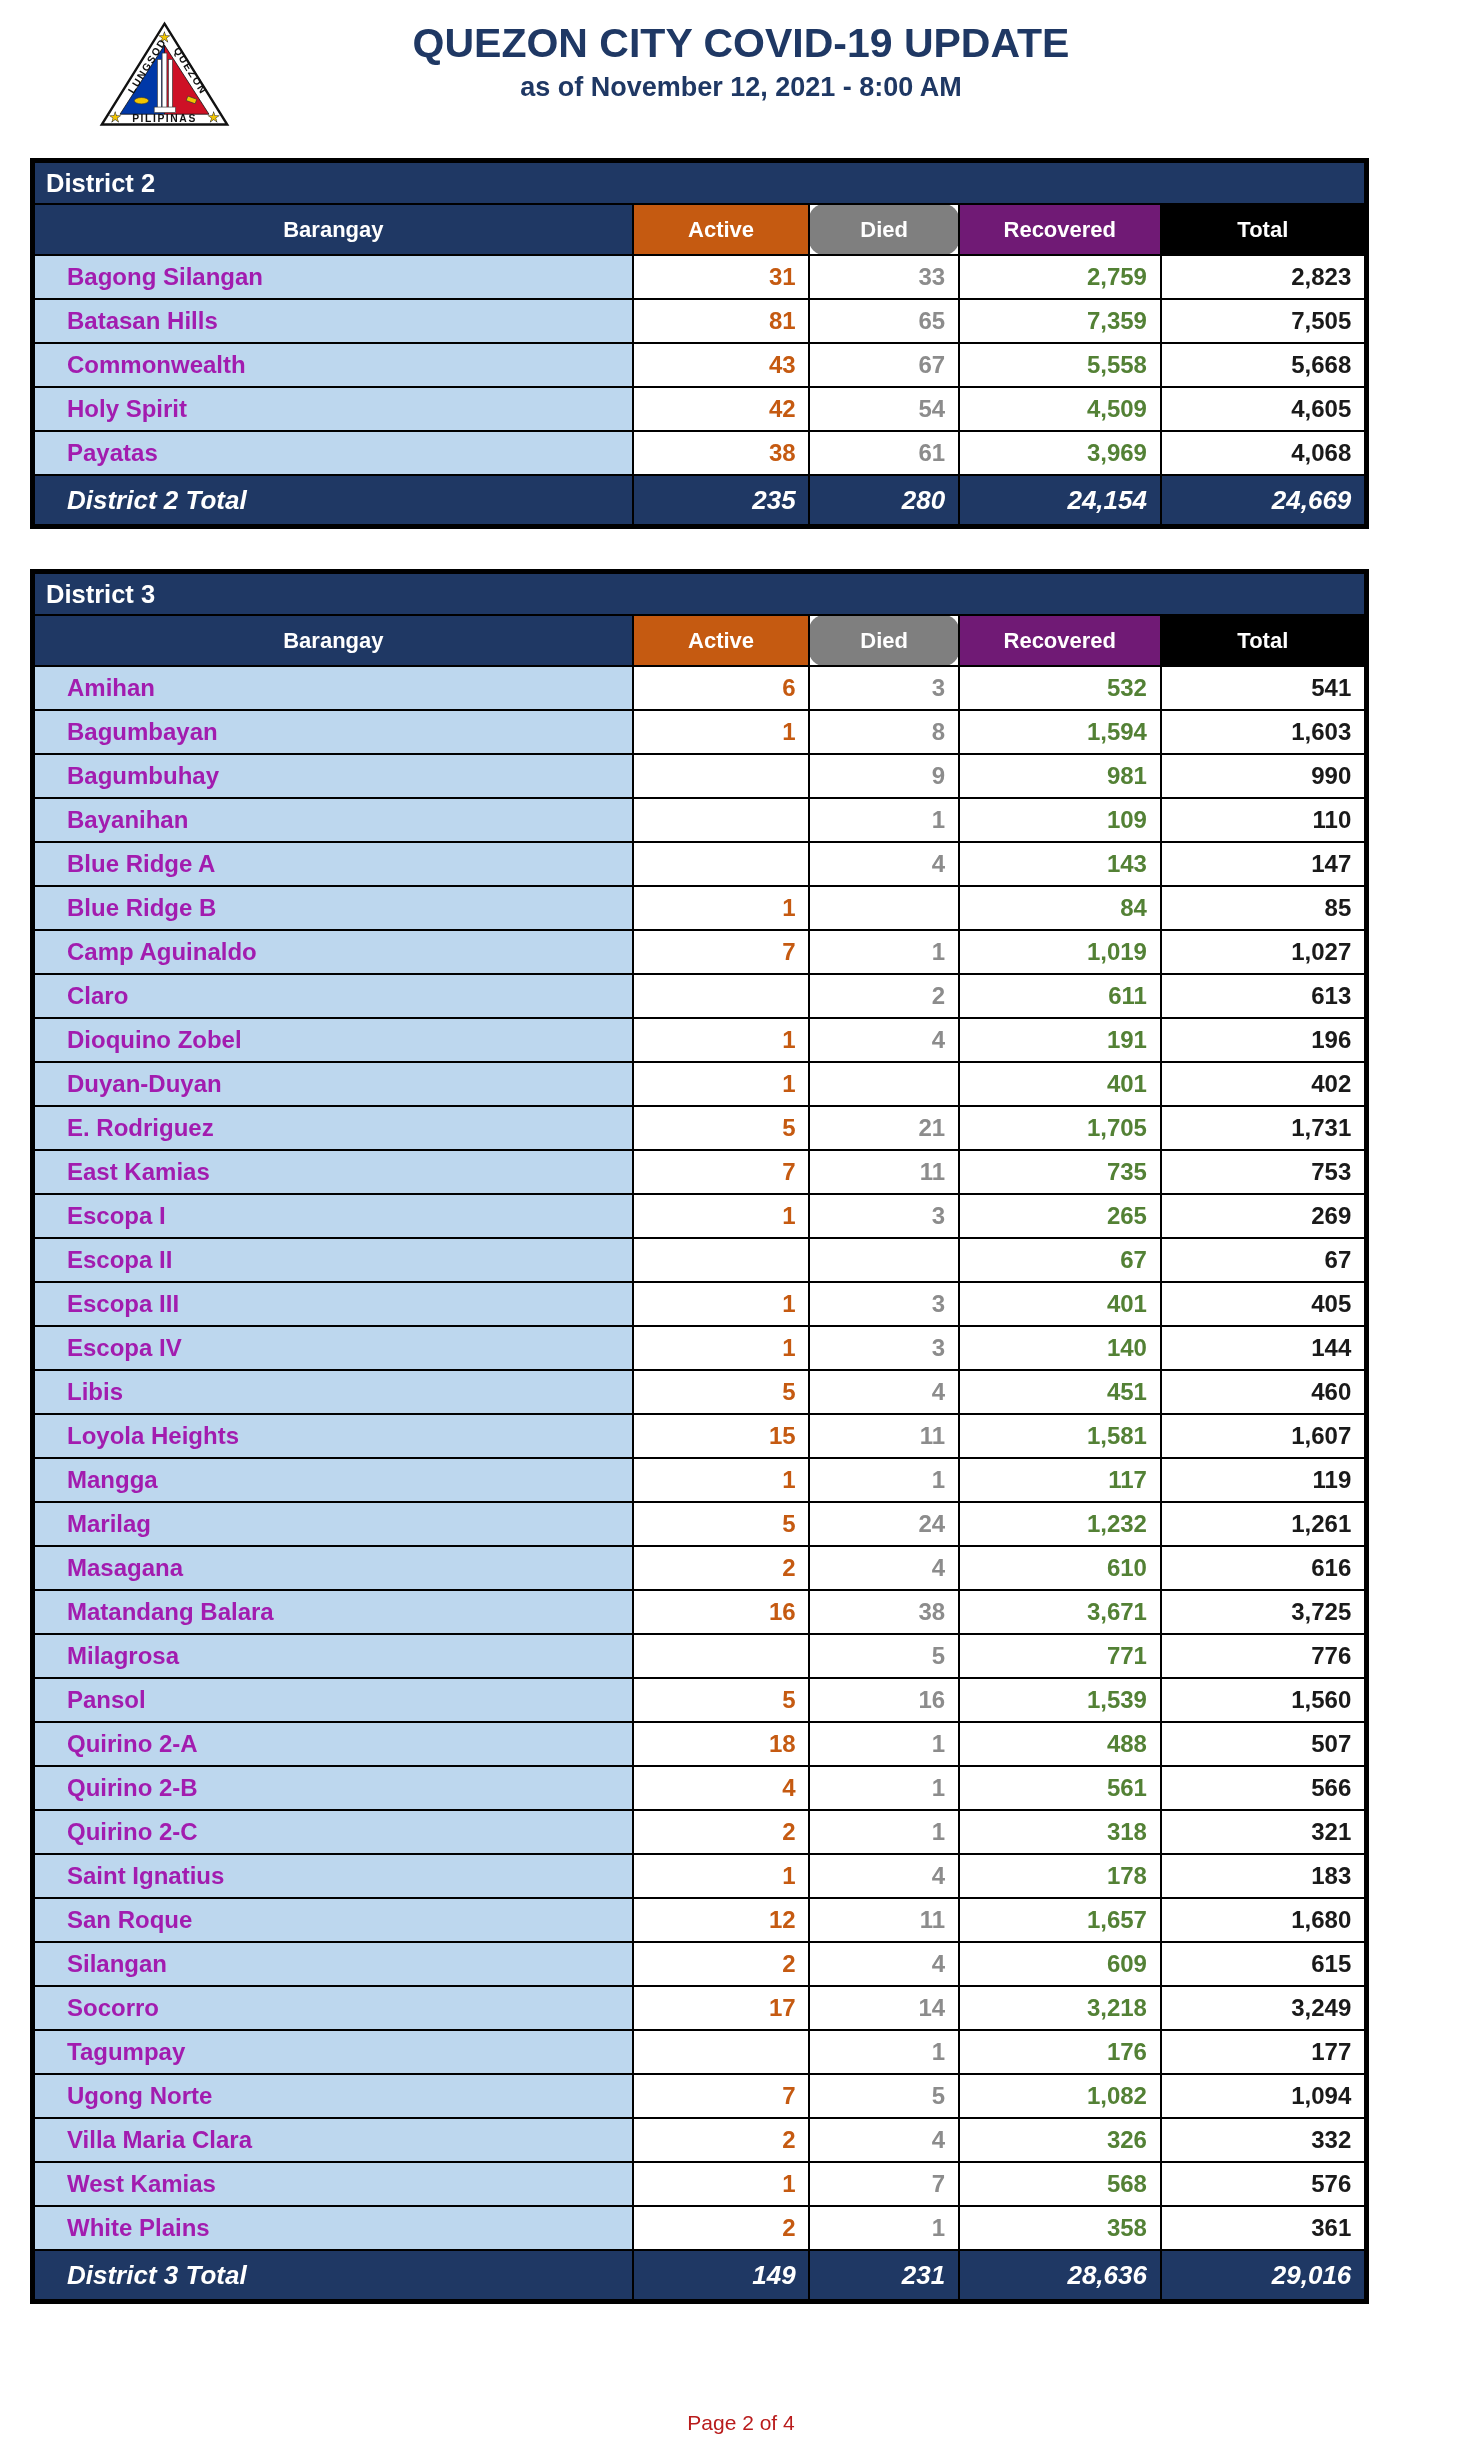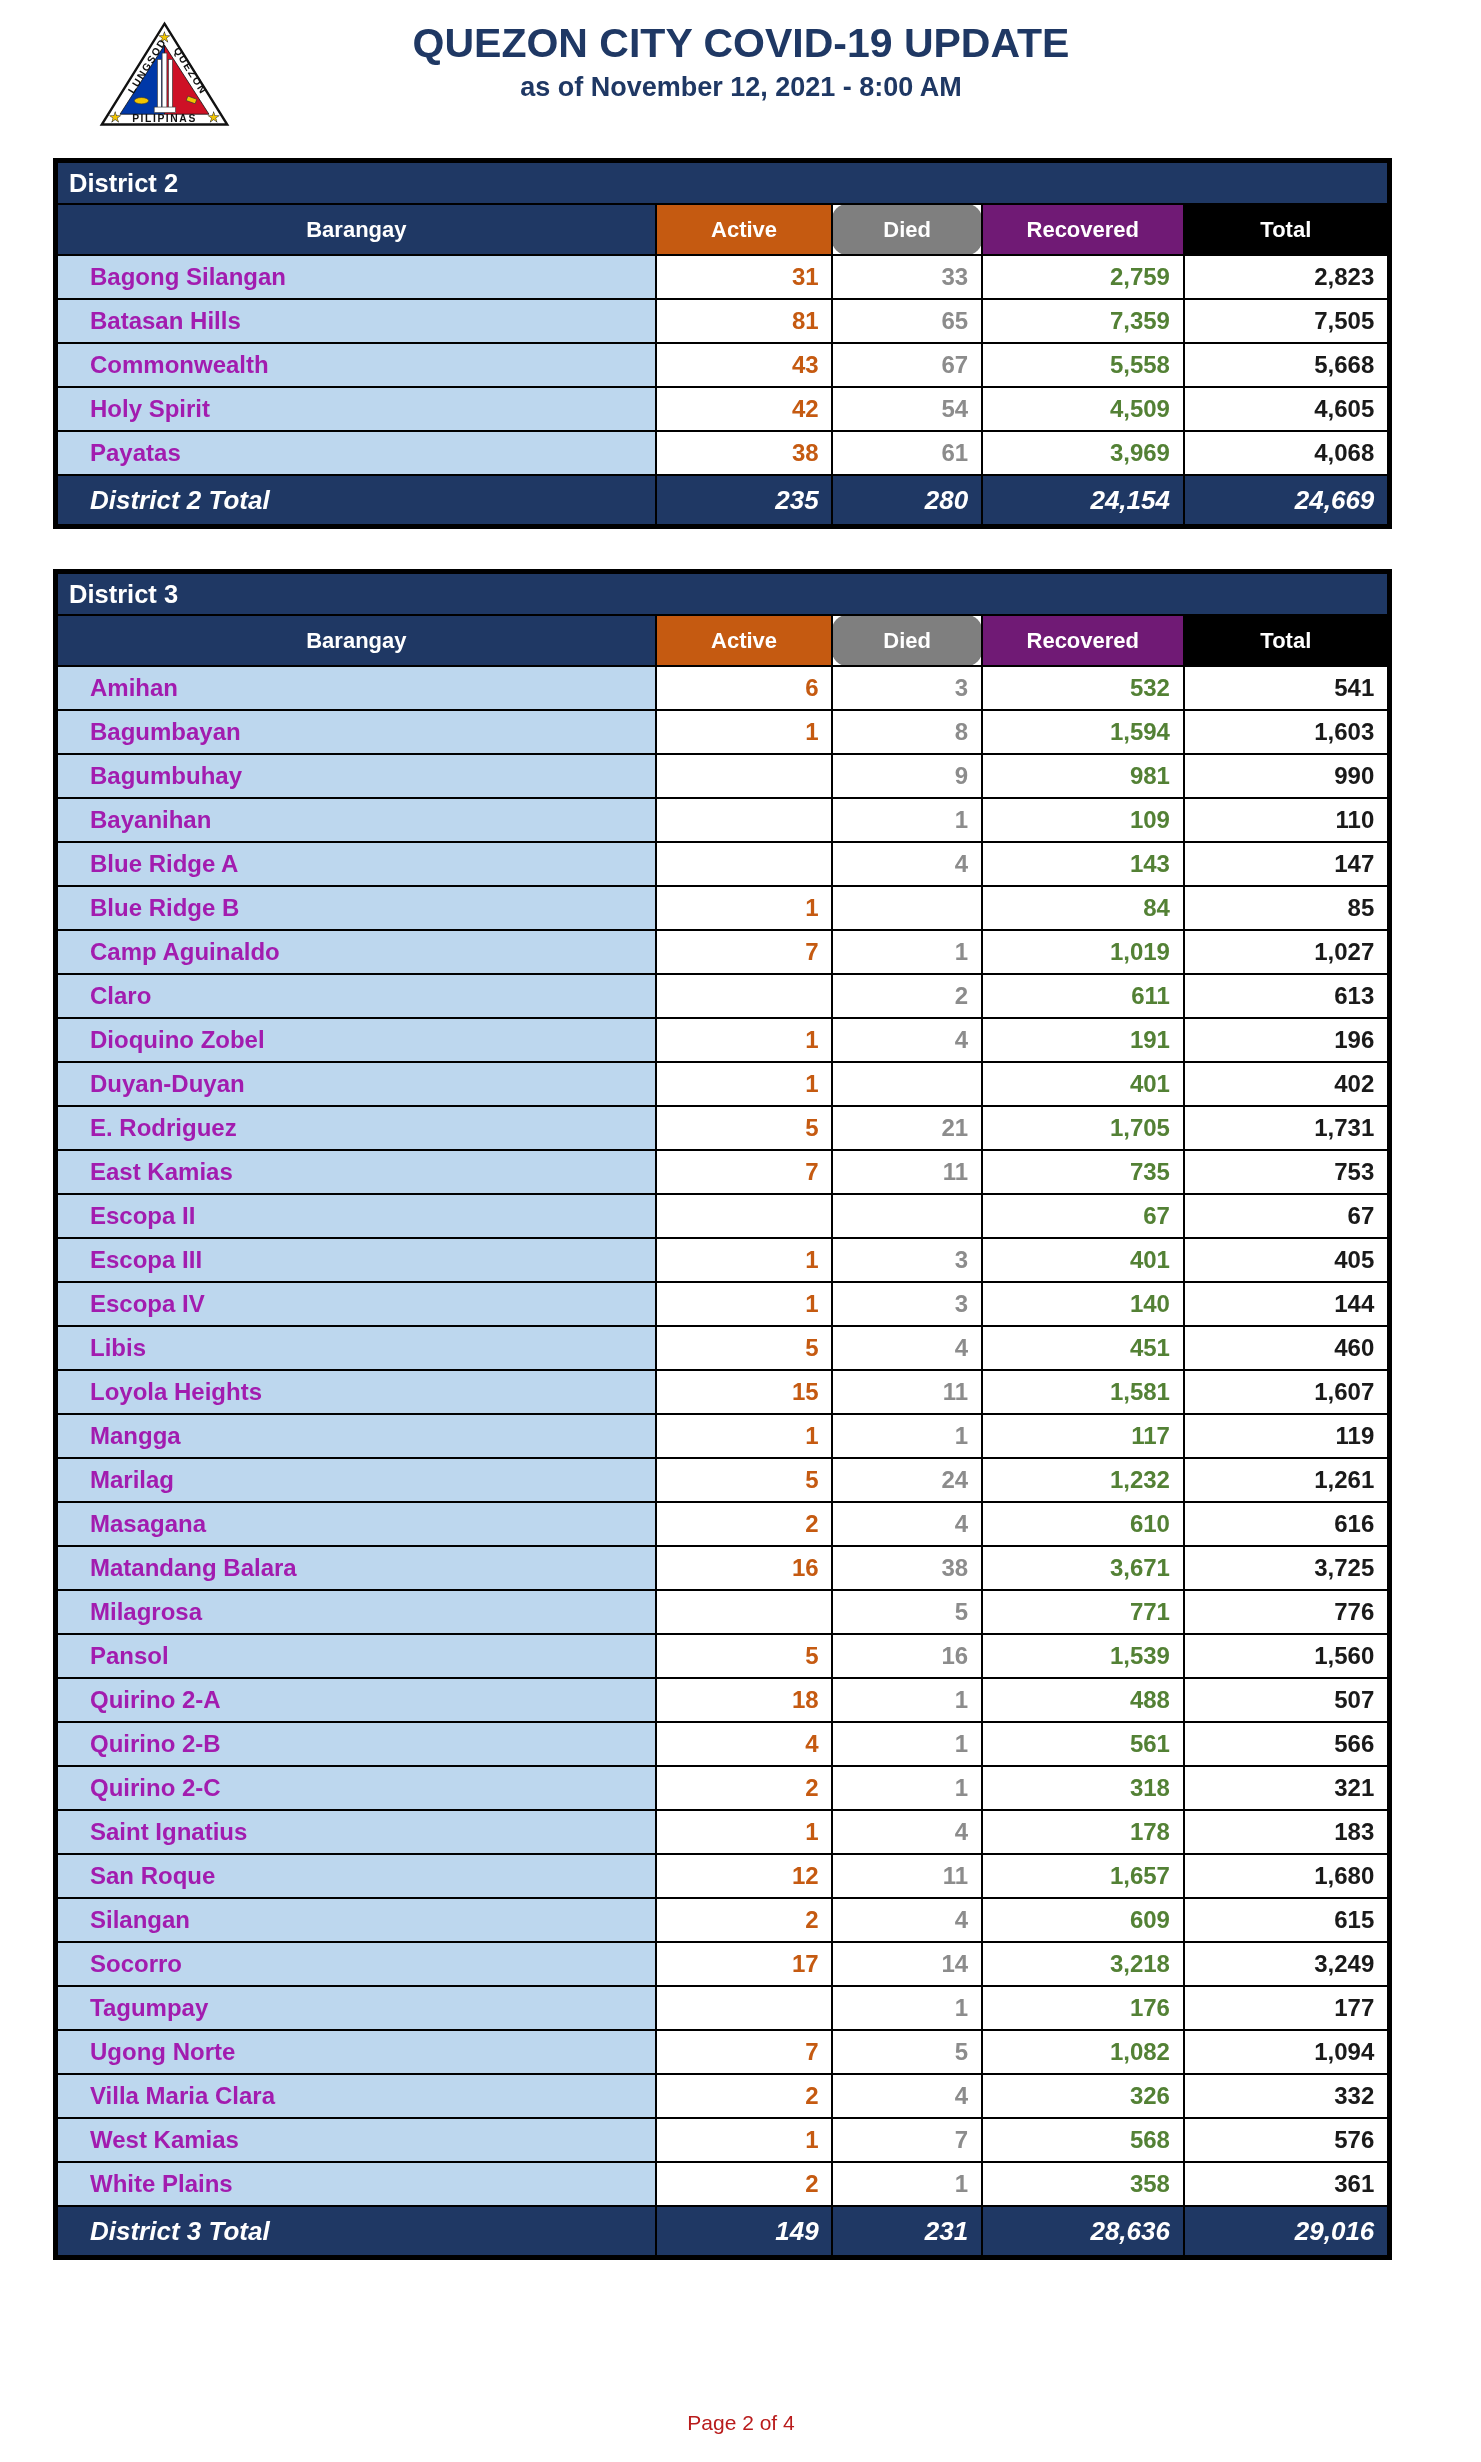--- a/index.html
+++ b/index.html
@@ -7,21 +7,21 @@
   .page {position:relative; width:1482px; height:2462px; background:#ffffff; overflow:hidden;}
 
   
   .header {position:relative; height:158px;}
   .logo {position:absolute; left:97px; top:21px;}
   .titles {padding-top:21px; text-align:center;}
   .title {font-size:41px; font-weight:bold; color:#1F3864; letter-spacing:0px; line-height:1.1;}
   .subtitle {font-size:27px; font-weight:bold; color:#1F3864; margin-top:6.4px;}
 
   
-  table.district {border-collapse:collapse; table-layout:fixed; width:1339px; margin-left:53px; border:5.6px solid #000;}
+  table.district {border-collapse:collapse; table-layout:fixed; width:1339px; margin-left:30px; border:5.6px solid #000;}
   table.district + table.district {margin-top:40px;}
   table.district td, table.district th {border:2.4px solid #000; overflow:hidden; white-space:nowrap;}
 
   tr.district-bar td {background:#1F3864; color:#ffffff; font-size:25.5px; font-weight:bold;
       text-align:left; padding:5.6px 0 5.6px 11px; height:29px;}
 
   tr.head-row th {color:#ffffff; font-size:22px; font-weight:bold; 
       text-align:center; padding:11px 0; height:27px;}
   th.h0 {background:#1F3864;}
   th.h1 {background:#C55A11;}
@@ -250,20 +250,27 @@
           <td class="c c4">1,731</td>
         </tr>
         <tr>
           <td class="c c0">East Kamias</td>
           <td class="c c1">7</td>
           <td class="c c2">11</td>
           <td class="c c3">735</td>
           <td class="c c4">753</td>
         </tr>
         <tr>
+          <td class="c c0">Escopa I</td>
+          <td class="c c1">1</td>
+          <td class="c c2">3</td>
+          <td class="c c3">265</td>
+          <td class="c c4">269</td>
+        </tr>
+        <tr>
           <td class="c c0">Escopa II</td>
           <td class="c c1"></td>
           <td class="c c2"></td>
           <td class="c c3">67</td>
           <td class="c c4">67</td>
         </tr>
         <tr>
           <td class="c c0">Escopa III</td>
           <td class="c c1">1</td>
           <td class="c c2">3</td>

